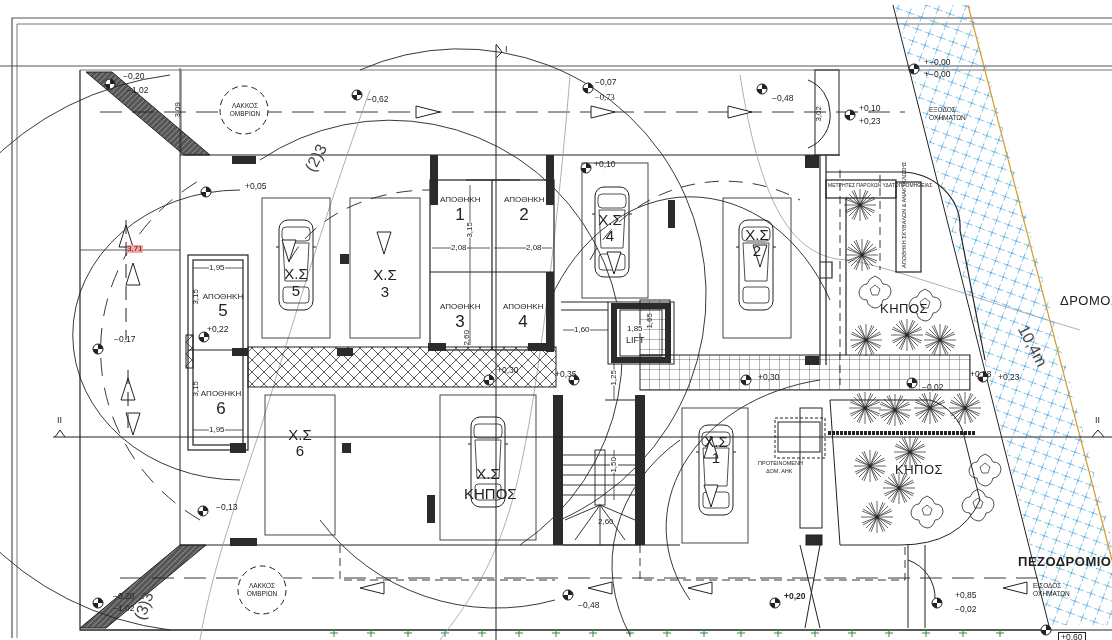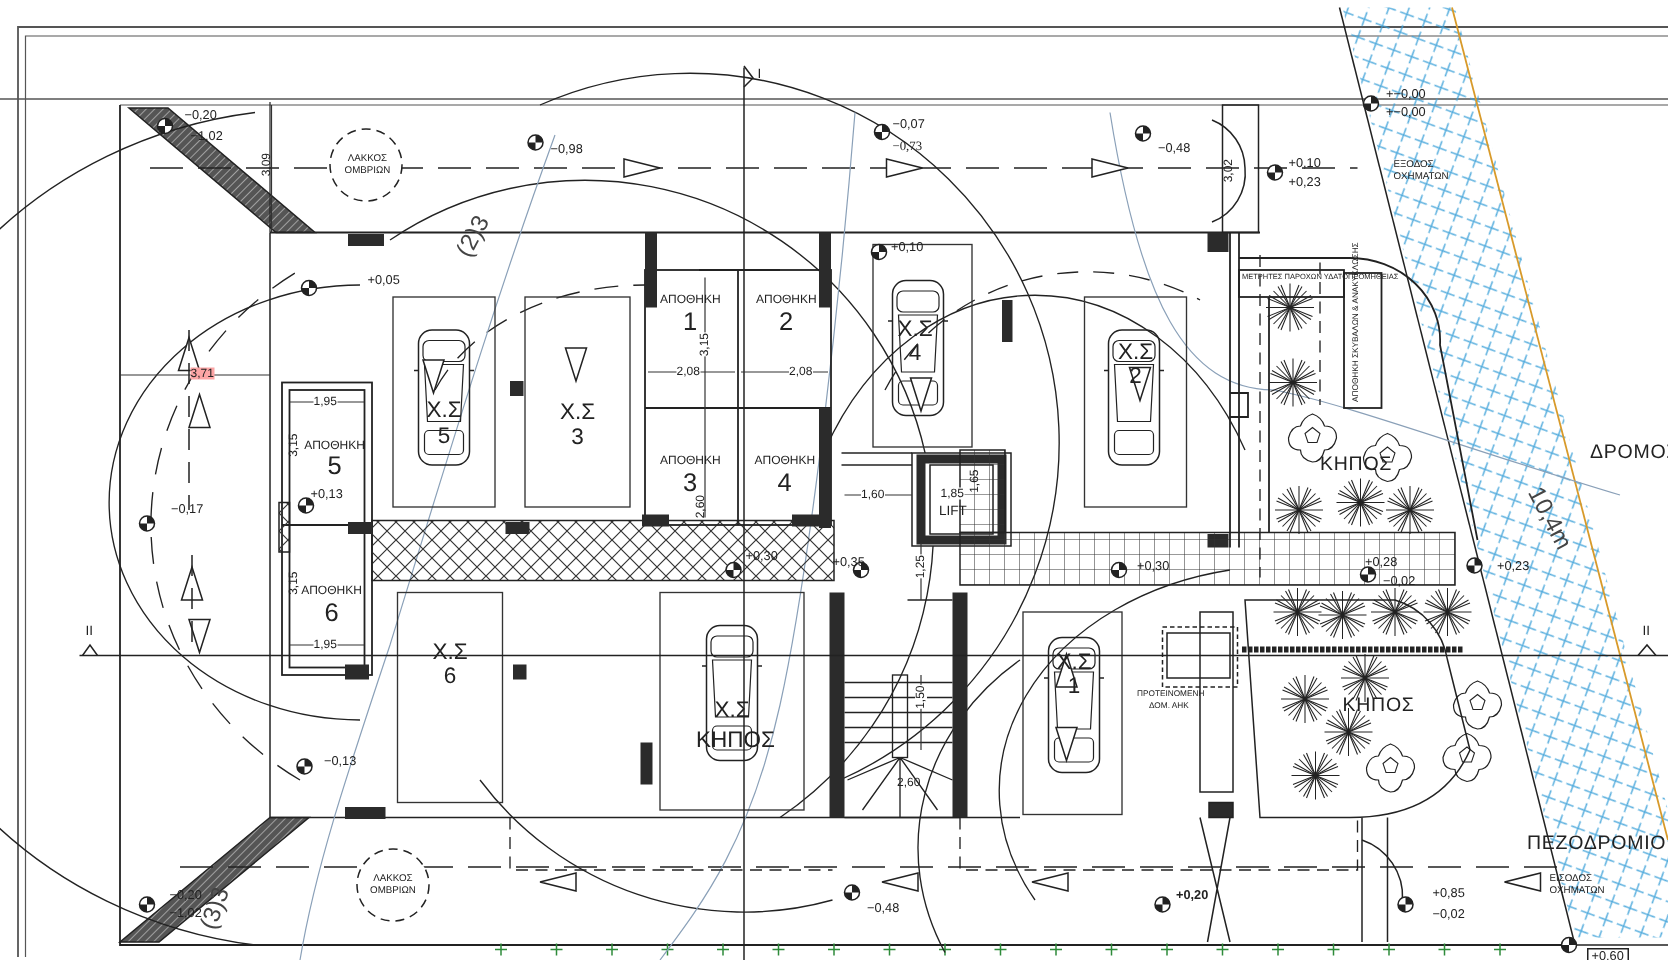--- a/index.html
+++ b/index.html
@@ -388,21 +388,21 @@
 <div class="lbl xs" style="left:466px;top:466px;width:44px;">Χ.Σ</div>
 <div class="lbl xs" style="left:464px;top:486px;width:48px;">ΚΗΠΟΣ</div>
 <div class="lbl xs" style="left:590px;top:212px;width:40px;">Χ.Σ</div>
 <div class="lbl xs" style="left:590px;top:228px;width:40px;">4</div>
 <div class="lbl xs" style="left:737px;top:227px;width:40px;">Χ.Σ</div>
 <div class="lbl xs" style="left:737px;top:243px;width:40px;">2</div>
 <div class="lbl xs" style="left:696px;top:434px;width:40px;">Χ.Σ</div>
 <div class="lbl xs" style="left:696px;top:450px;width:40px;">1</div>
 
 <div class="lbl big" style="left:1060px;top:294px;">ΔΡΟΜΟΣ</div>
-<div class="lbl big" style="left:1018px;top:555px;">ΠΕΖΟΔΡΟΜΙΟ</div>
+<div class="lbl big" style="left:1018px;top:555px;font-weight:bold;">ΠΕΖΟΔΡΟΜΙΟ</div>
 <div class="lbl" style="left:929px;top:107px;font-size:6.5px;">ΕΞΟΔΟΣ</div>
 <div class="lbl" style="left:929px;top:115px;font-size:6.5px;">ΟΧΗΜΑΤΩΝ</div>
 <div class="lbl" style="left:1033px;top:583px;font-size:6.5px;">ΕΙΣΟΔΟΣ</div>
 <div class="lbl" style="left:1033px;top:591px;font-size:6.5px;">ΟΧΗΜΑΤΩΝ</div>
 <div class="lbl" style="left:1010px;top:338px;font-size:16px;color:#444;transform:rotate(62deg);">10,4m</div>
 <div class="lbl" style="left:302px;top:150px;font-size:16px;color:#444;transform:rotate(-62deg);">(2)3</div>
 <div class="lbl" style="left:130px;top:598px;font-size:16px;color:#444;transform:rotate(-70deg);">(3)3</div>
 
 <div class="lbl sm vert" style="left:174px;top:102px;">3,09</div>
 <div class="lbl sm" style="left:127px;top:245px;background:#fca5a5;">3,71</div>
@@ -417,36 +417,36 @@
 <div class="lbl sm" style="left:574px;top:326px;background:#fff;">1,60</div>
 <div class="lbl sm" style="left:627px;top:325px;background:#fff;">1,85</div>
 <div class="lbl sm vert" style="left:646px;top:313px;">1,65</div>
 <div class="lbl sm vert" style="left:610px;top:370px;background:#fff;">1,25</div>
 <div class="lbl sm vert" style="left:610px;top:457px;background:#fff;">1,50</div>
 <div class="lbl sm" style="left:598px;top:518px;">2,60</div>
 <div class="lbl sm vert" style="left:815px;top:106px;">3,02</div>
 
 <div class="lbl lvl" style="left:123px;top:72px;">−0,20</div>
 <div class="lbl lvl" style="left:127px;top:86px;">−1,02</div>
-<div class="lbl lvl" style="left:367px;top:95px;">−0,98</div>
+<div class="lbl lvl" style="left:367px;top:95px;">−0,62</div>
 <div class="lbl lvl" style="left:595px;top:78px;">−0,07</div>
 <div class="lbl lvl" style="left:595px;top:93px;font-family:Liberation Serif, serif;">−0,73</div>
 <div class="lbl lvl" style="left:772px;top:94px;">−0,48</div>
 <div class="lbl lvl" style="left:859px;top:104px;">+0,10</div>
 <div class="lbl lvl" style="left:859px;top:117px;">+0,23</div>
 <div class="lbl lvl" style="left:924px;top:58px;">+−0,00</div>
 <div class="lbl lvl" style="left:924px;top:70px;">+−0,00</div>
 <div class="lbl lvl" style="left:217px;top:182px;margin-left:28px;">+0,05</div>
 <div class="lbl lvl" style="left:594px;top:160px;">+0,10</div>
 <div class="lbl lvl" style="left:114px;top:335px;">−0,17</div>
-<div class="lbl lvl" style="left:207px;top:325px;">+0,13</div>
+<div class="lbl lvl" style="left:207px;top:325px;">+0,22</div>
 <div class="lbl lvl" style="left:497px;top:366px;">+0,30</div>
 <div class="lbl lvl" style="left:555px;top:370px;">+0,35</div>
 <div class="lbl lvl" style="left:758px;top:373px;">+0,30</div>
-<div class="lbl lvl" style="left:910px;top:370px;">+0,28</div>
+<div class="lbl lvl" style="left:970px;top:370px;">+0,28</div>
 <div class="lbl lvl" style="left:922px;top:383px;">−0,02</div>
 <div class="lbl lvl" style="left:998px;top:373px;">+0,23</div>
 <div class="lbl lvl" style="left:216px;top:503px;">−0,13</div>
 <div class="lbl lvl" style="left:113px;top:592px;">−0,20</div>
 <div class="lbl lvl" style="left:113px;top:604px;">−1,02</div>
 <div class="lbl lvl" style="left:578px;top:601px;">−0,48</div>
 <div class="lbl lvl" style="left:784px;top:592px;font-weight:bold;">+0,20</div>
 <div class="lbl lvl" style="left:955px;top:591px;">+0,85</div>
 <div class="lbl lvl" style="left:955px;top:605px;">−0,02</div>
 <div class="lbl lvl" style="left:1058px;top:632px;border:1px solid #222;padding:0 2px;">+0,60</div>

